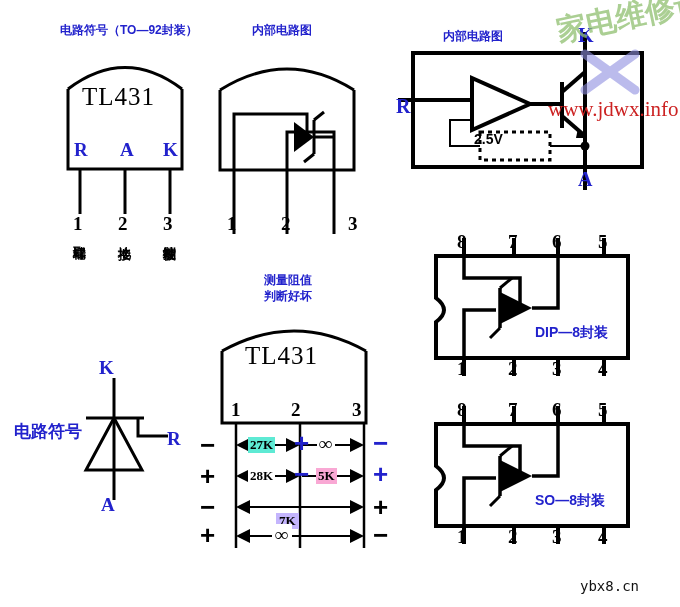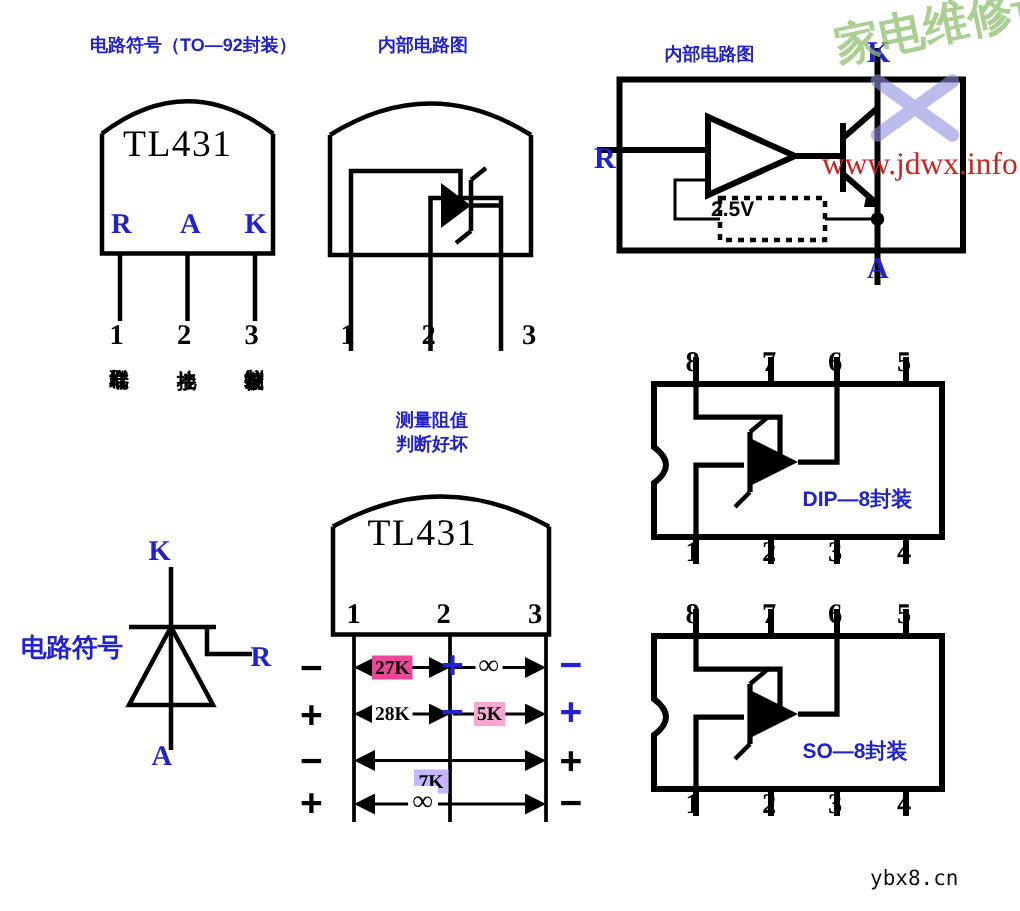--- a/index.html
+++ b/index.html
@@ -186,21 +186,21 @@
 
     <line x1="20" y1="53" x2="80" y2="53" stroke="#000" stroke-width="2" marker-end="url(#ar)" marker-start="url(#arL)"></line>
     <line x1="84" y1="53" x2="144" y2="53" stroke="#000" stroke-width="2" marker-end="url(#ar)"></line>
 
     <line x1="20" y1="84" x2="144" y2="84" stroke="#000" stroke-width="2" marker-end="url(#ar)" marker-start="url(#arL)"></line>
 
     <line x1="20" y1="113" x2="144" y2="113" stroke="#000" stroke-width="2" marker-end="url(#ar)" marker-start="url(#arL)"></line>
   </svg>
 </div>
 
-<div class="abs t-res" style="left:248px;top:437px;background:#ec4899;padding:0 2px;">27K</div>
+<div class="abs t-res" style="left:248px;top:437px;background:#5eead4;padding:0 2px;">27K</div>
 <div class="abs t-res" style="left:317px;top:433px;background:#fff;padding:0 2px;font-size:19px;">∞</div>
 <div class="abs t-res" style="left:248px;top:468px;background:#fff;padding:0 2px;">28K</div>
 <div class="abs t-res" style="left:316px;top:468px;background:#f9a8d4;padding:0 2px;">5K</div>
 <div class="abs t-res" style="left:276px;top:513px;background:#c4b5fd;padding:0 3px;">7K</div>
 <div class="abs t-res" style="left:272px;top:524px;background:#fff;padding:0 3px;font-size:19px;">∞</div>
 
 <div class="abs t-sign black" style="left:200px;top:432px;">−</div>
 <div class="abs t-sign black" style="left:200px;top:463px;">+</div>
 <div class="abs t-sign black" style="left:200px;top:494px;">−</div>
 <div class="abs t-sign black" style="left:200px;top:522px;">+</div>

